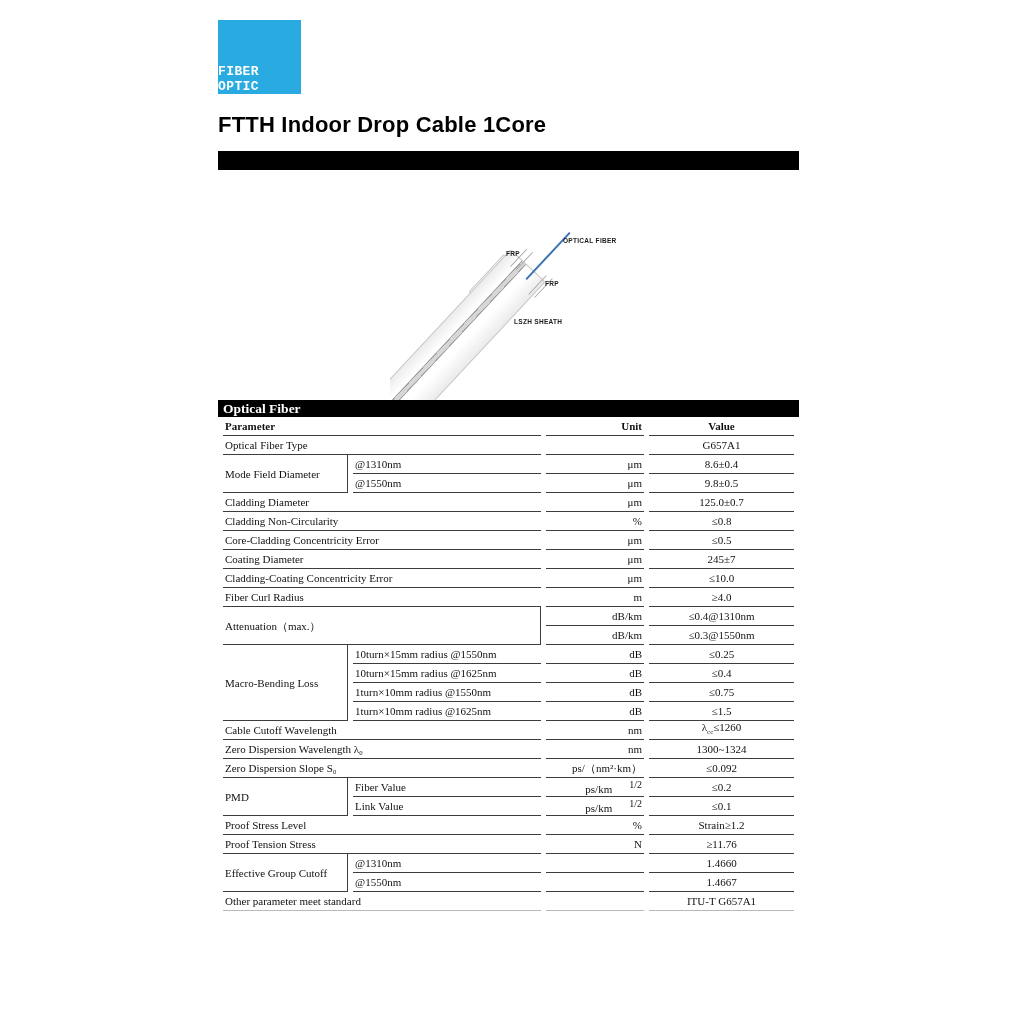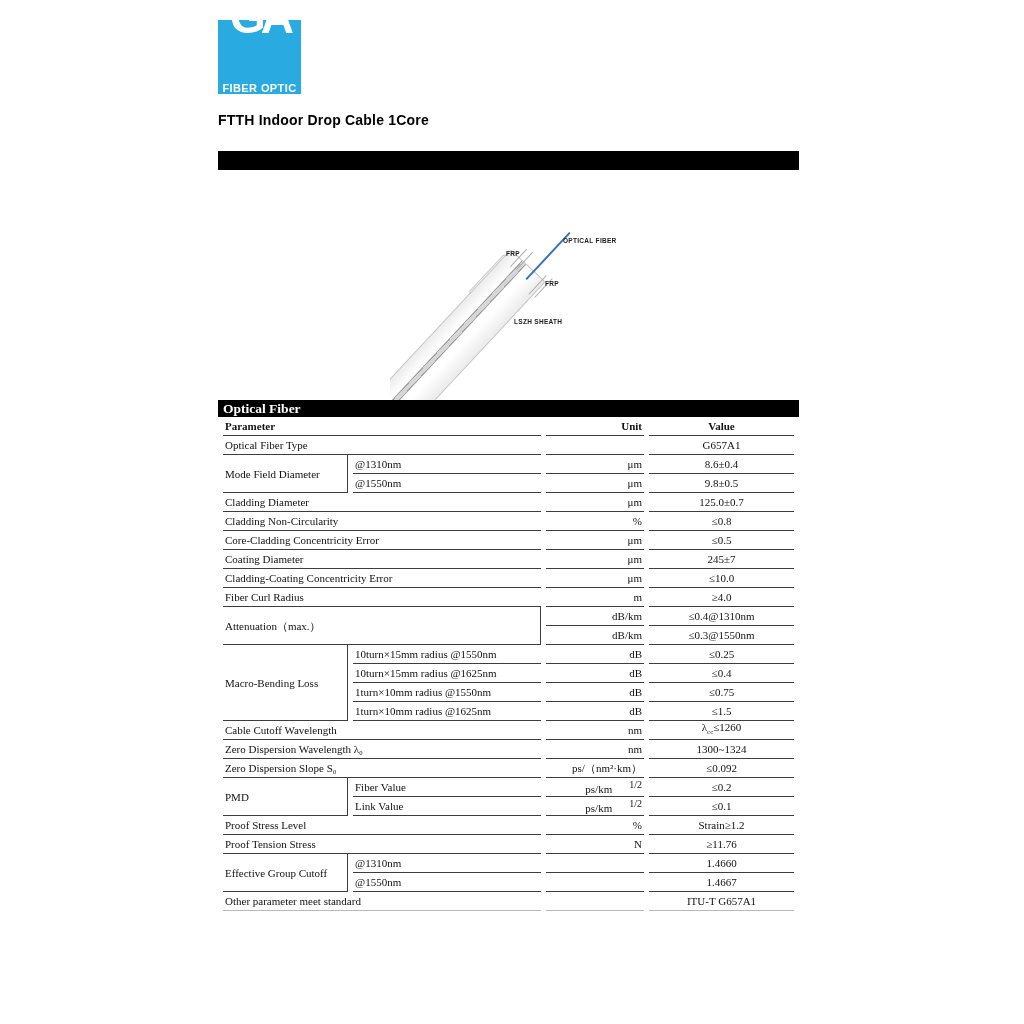--- a/index.html
+++ b/index.html
@@ -4,26 +4,26 @@
 <style>
   html,body{margin:0;padding:0;background:#fff;}
   .page{position:relative;width:1024px;height:1024px;background:#ffffff;overflow:hidden;
         font-family:"Liberation Serif", serif;color:#1a1a1a;}
 
   
   .logo{position:absolute;left:218px;top:20px;width:83px;height:74px;background:#29abe2;
         display:flex;flex-direction:column;align-items:center;justify-content:flex-end;gap:39px;}
   .logo-ga{font-family:"Liberation Sans",sans-serif;font-weight:bold;font-size:46px;
         color:#fff;letter-spacing:-5px;line-height:50px;margin-top:1px;}
-  .logo-sub{font-family:Liberation Sans, sans-serif;font-weight:bold;font-size:11px;
+  .logo-sub{font-family:Liberation Mono, monospace;font-weight:bold;font-size:13px;
         color:#fff;letter-spacing:.4px;margin-top:1px;}
 
   
   .doc-title{position:absolute;left:218px;top:112px;font-family:"Liberation Sans",sans-serif;
-        font-weight:bold;font-size:14px;color:#000;letter-spacing:.2px;}
+        font-weight:bold;font-size:22px;color:#000;letter-spacing:.2px;}
   .bar1{position:absolute;left:218px;top:151px;width:581px;height:19px;background:#000;}
 
   
   .diagram{position:absolute;left:390px;top:228px;width:235px;height:172px;overflow:hidden;}
   .cable-body{position:absolute;left:47px;top:11px;width:46px;height:195px;
         transform:rotate(43deg);border:1px solid #c4c4c4;border-radius:3px;
         background:linear-gradient(90deg,#ececec 0%,#ffffff 30%,#ffffff 62%,#ebebeb 100%);}
   .cable-stripe{position:absolute;left:15px;top:0;bottom:0;width:6px;
         background:linear-gradient(90deg,#9a9a9a 0 1px,#d6d6d6 1px 5px,#9a9a9a 5px 6px);}
   .cable-step{position:absolute;left:93px;top:27px;width:22px;height:50px;

